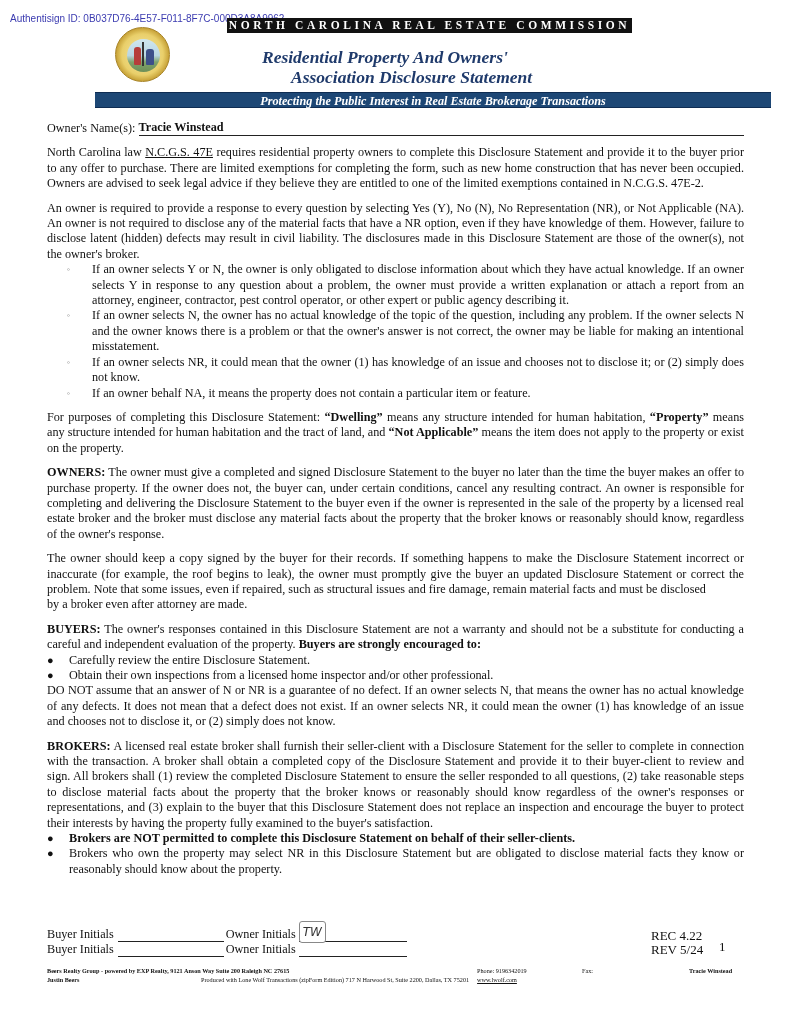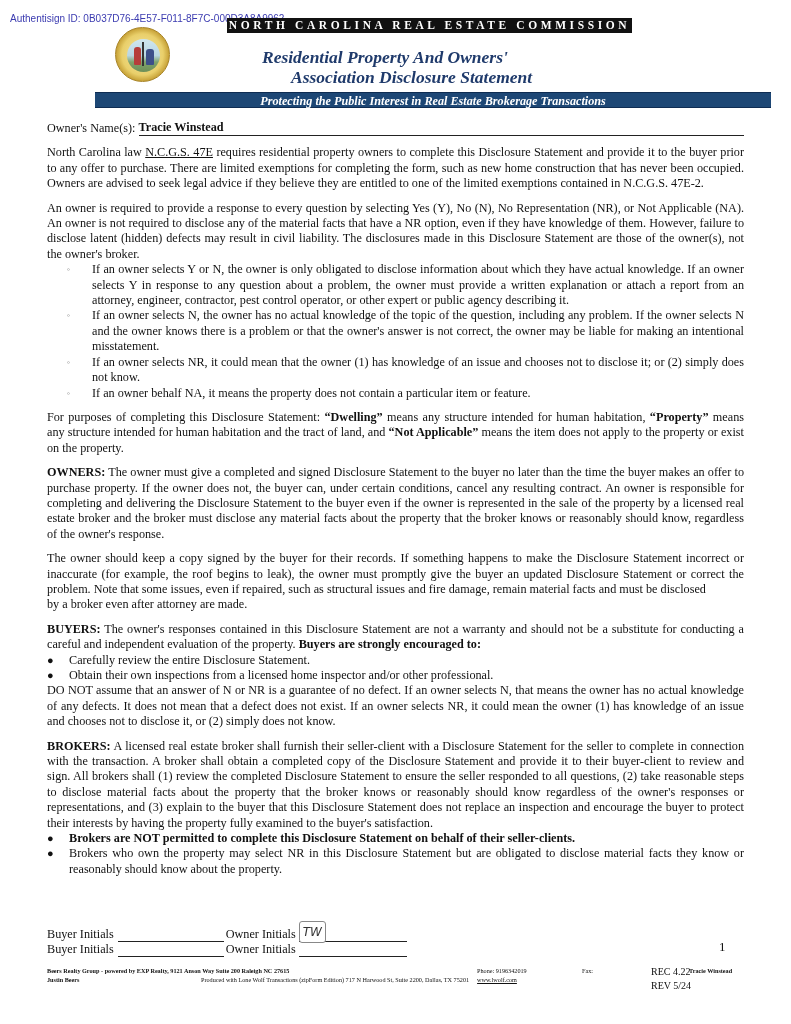--- a/index.html
+++ b/index.html
@@ -45,21 +45,21 @@
     ul.dots li .mark { position: absolute; left: 0px; top: 0; font-size: 11px; }
 
     .sig { position: absolute; left: 47px; top: 927px; font-size: 12.2px; line-height: 15.2px; }
     .sig-row { display: flex; align-items: flex-end; white-space: nowrap; }
     .sig-row .blank { display: inline-block; border-bottom: 1px solid #222; height: 12px; }
     .sig-row .b1 { width: 106px; margin-left: 4px; margin-right: 2px; }
     .sig-row .b2 { width: 108px; margin-left: 3px; position: relative; padding-left: 30px; }
     .initials-box { position: absolute; left: 0px; top: -9px; width: 27px; height: 22px; border: 1px solid #888; border-radius: 3px;
             font-family: "DejaVu Sans", sans-serif; font-style: italic; font-size: 12px; text-align: center; line-height: 20px; color: #333; background: #fff; }
 
-    .rev { position: absolute; left: 651px; top: 929px; font-size: 10px; line-height: 14px; margin-top: 36px; }
+    .rev { position: absolute; left: 651px; top: 929px; font-size: 13px; line-height: 14px; }
     .pagenum { position: absolute; left: 719px; top: 939px; font-size: 13px; }
 
     .footer { position: absolute; left: 47px; top: 966px; width: 697px; font-size: 6.2px; line-height: 9px; font-family: "Liberation Serif", serif; }
     .footer .f-broker { position: absolute; left: 0; top: 0; font-weight: bold; white-space: nowrap; }
     .footer .f-agent { position: absolute; left: 0; top: 9px; font-weight: bold; }
     .footer .f-phone { position: absolute; left: 430px; top: 0; white-space: nowrap; }
     .footer .f-fax { position: absolute; left: 535px; top: 0; }
     .footer .f-owner { position: absolute; left: 642px; top: 0; font-weight: bold; white-space: nowrap; }
     .footer .f-produced { position: absolute; left: 154px; top: 9px; white-space: nowrap; }
     .footer .f-link { text-decoration: underline; margin-left: 8px; }

